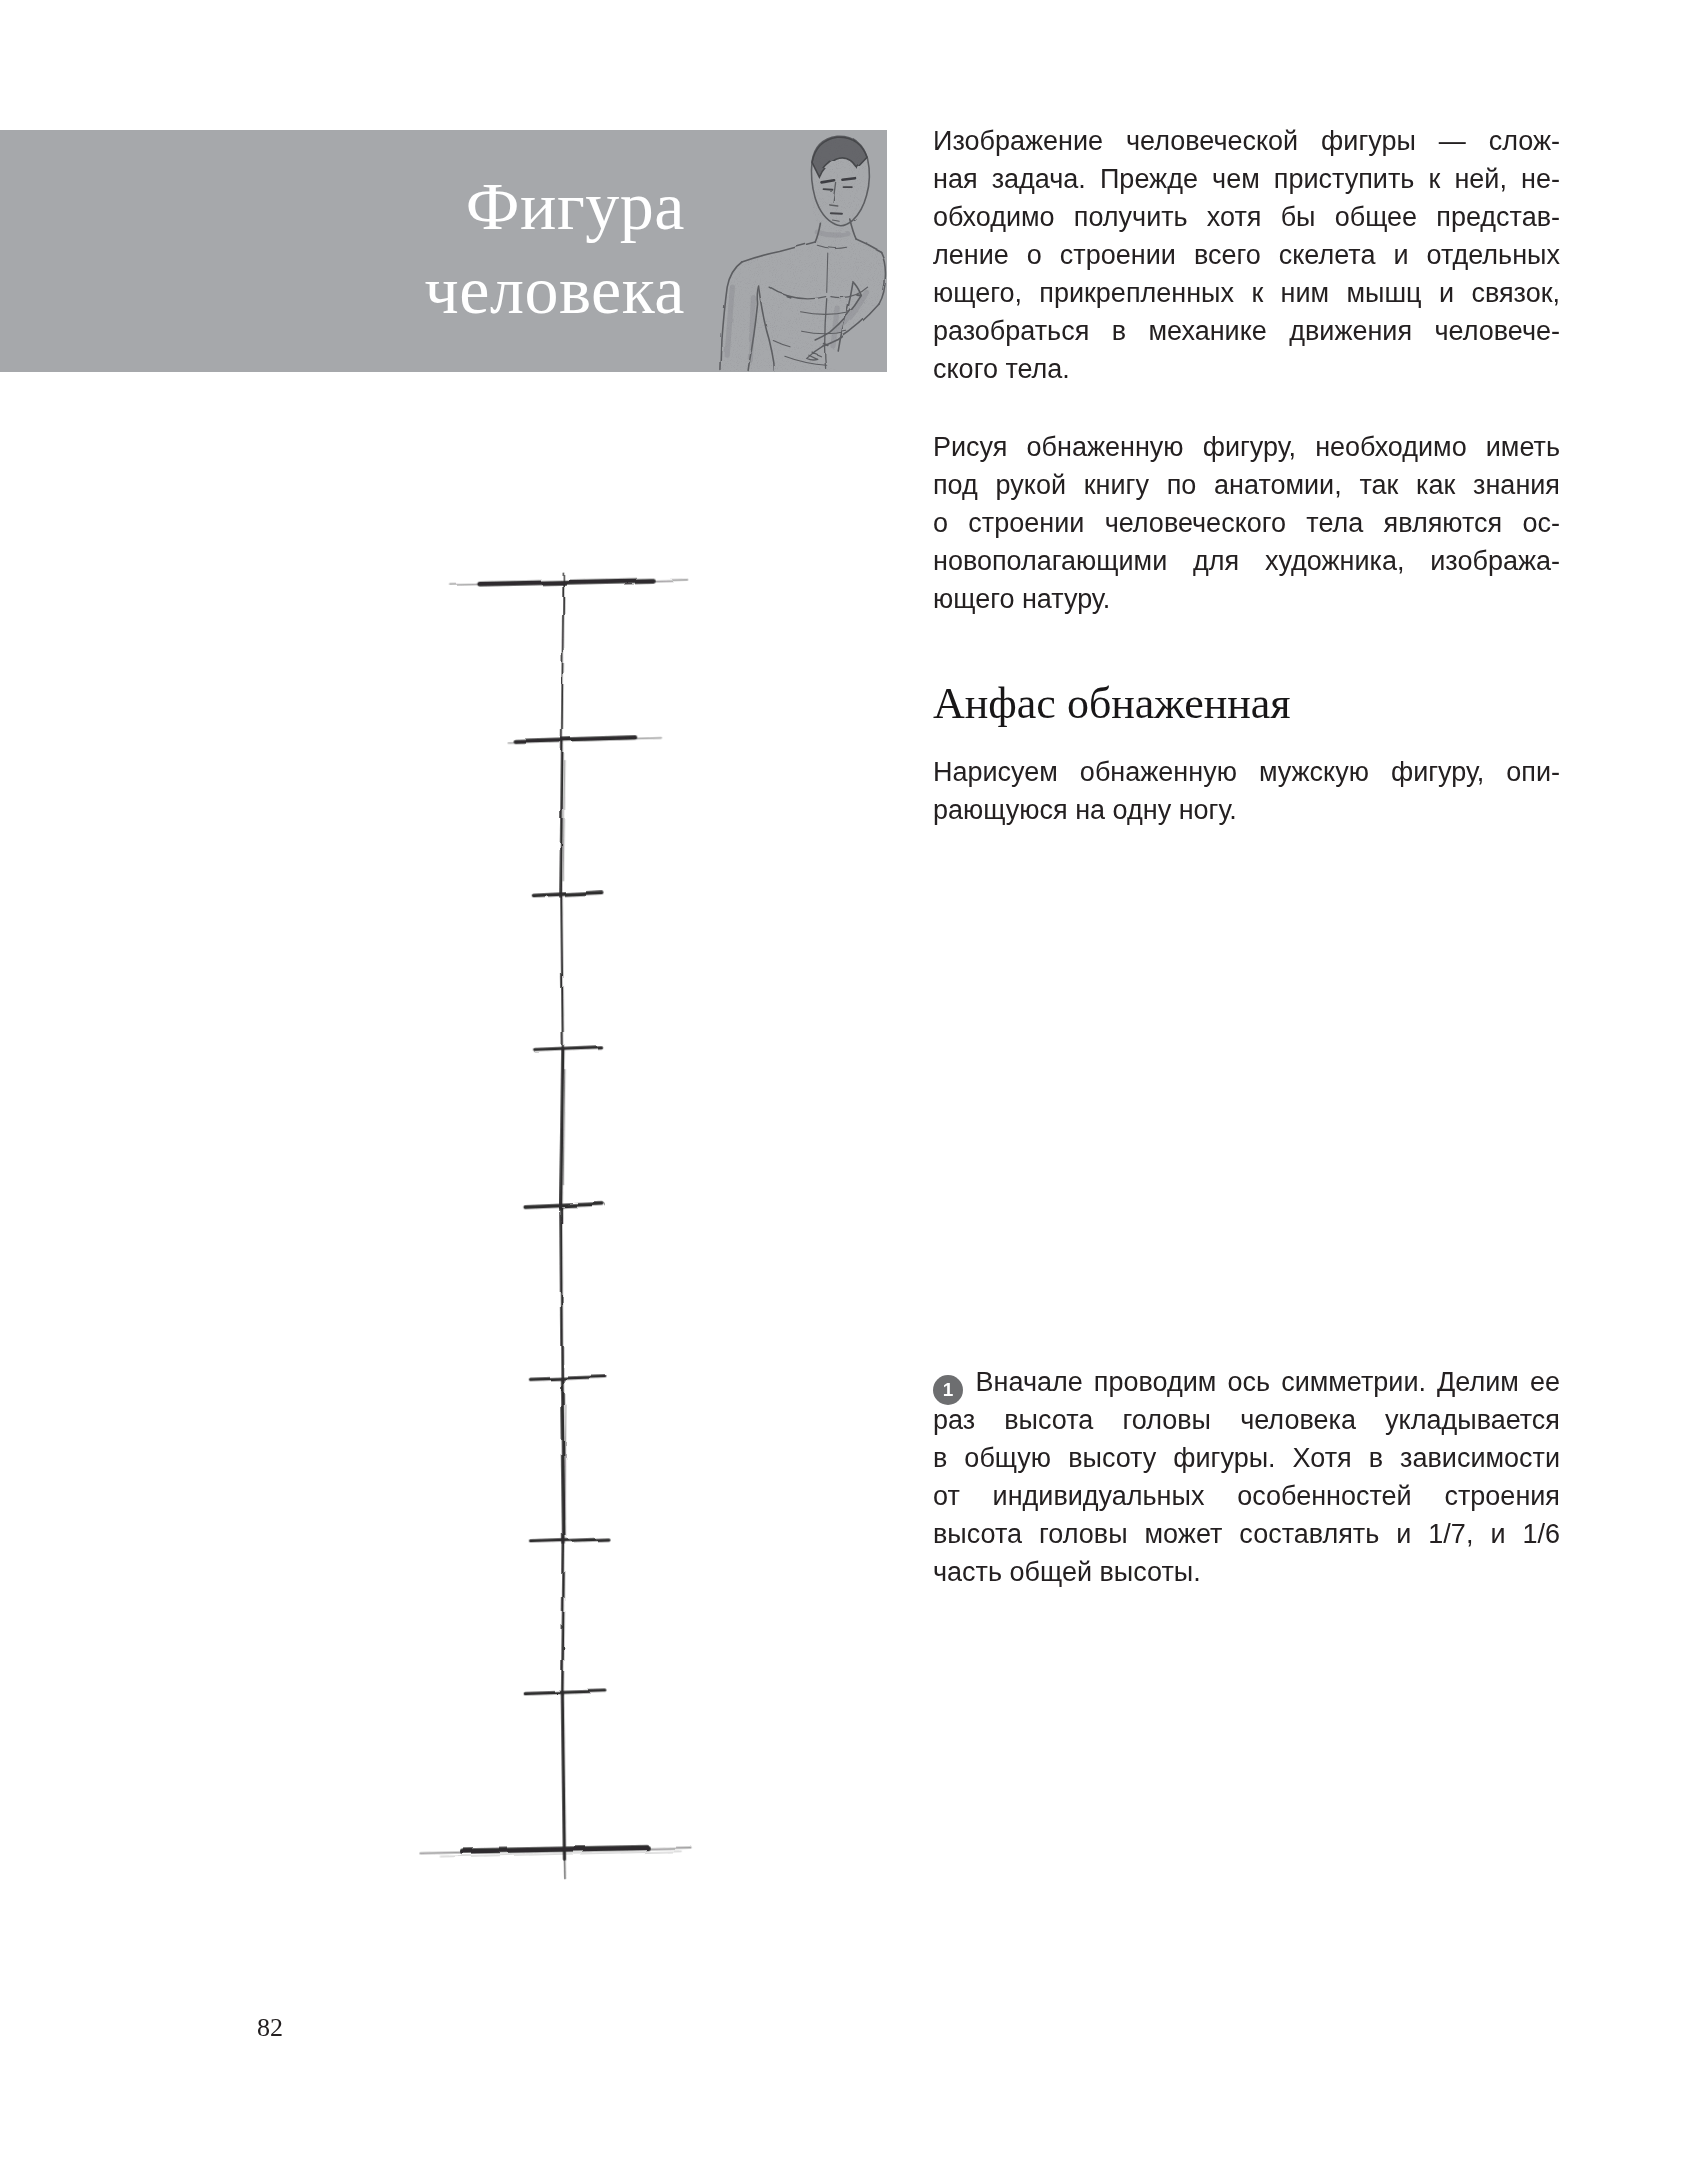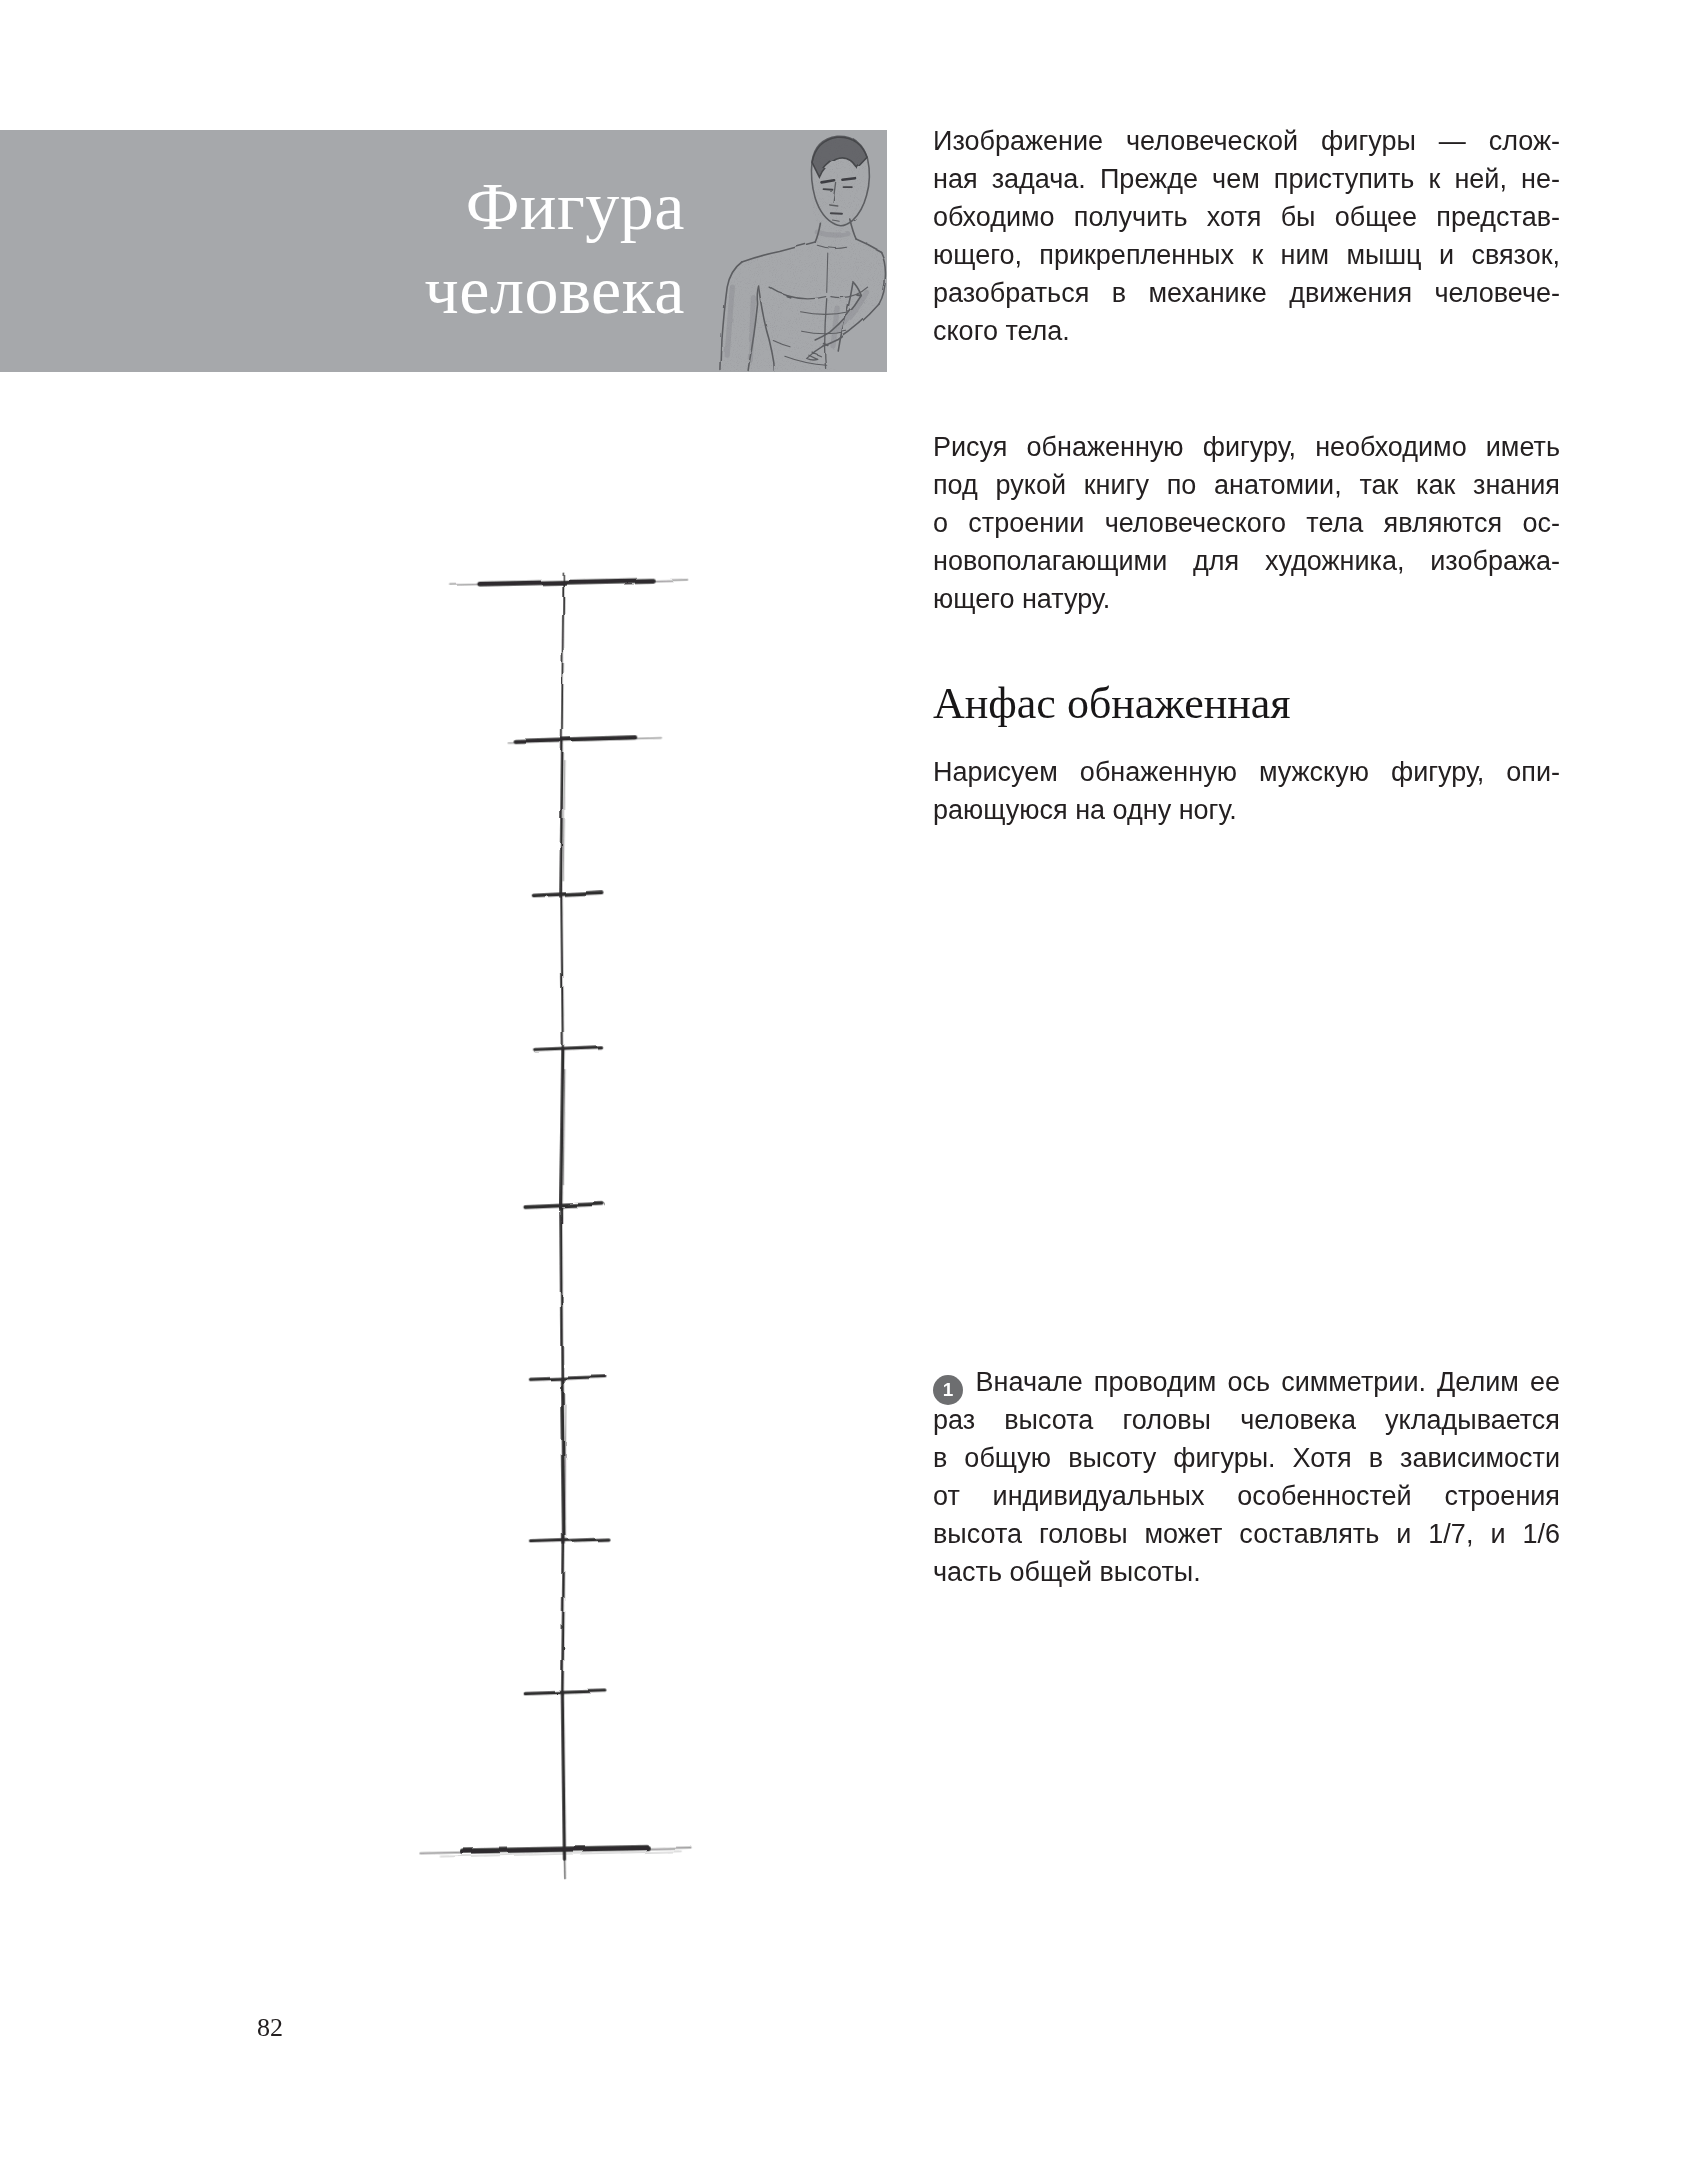--- a/index.html
+++ b/index.html
@@ -142,20 +142,21 @@
           <path d="M262,195 Q290,205 320,198"></path>
         </g>
       </g>
     </svg>
   </div>
 
   <div class="col p1" style="position:absolute;">
     <div class="line">Изображение человеческой фигуры — слож-</div>
     <div class="line">ная задача. Прежде чем приступить к ней, не-</div>
     <div class="line">обходимо получить хотя бы общее представ-</div>
+    <div class="line">ление о строении всего скелета и отдельных</div>
     <div class="line">ющего, прикрепленных к ним мышц и связок,</div>
     <div class="line">разобраться в механике движения человече-</div>
     <div class="line last">ского тела.</div>
   </div>
 
   <div class="col p2" style="position:absolute;">
     <div class="line">Рисуя обнаженную фигуру, необходимо иметь</div>
     <div class="line">под рукой книгу по анатомии, так как знания</div>
     <div class="line">о строении человеческого тела являются ос-</div>
     <div class="line">новополагающими для художника, изобража-</div>

